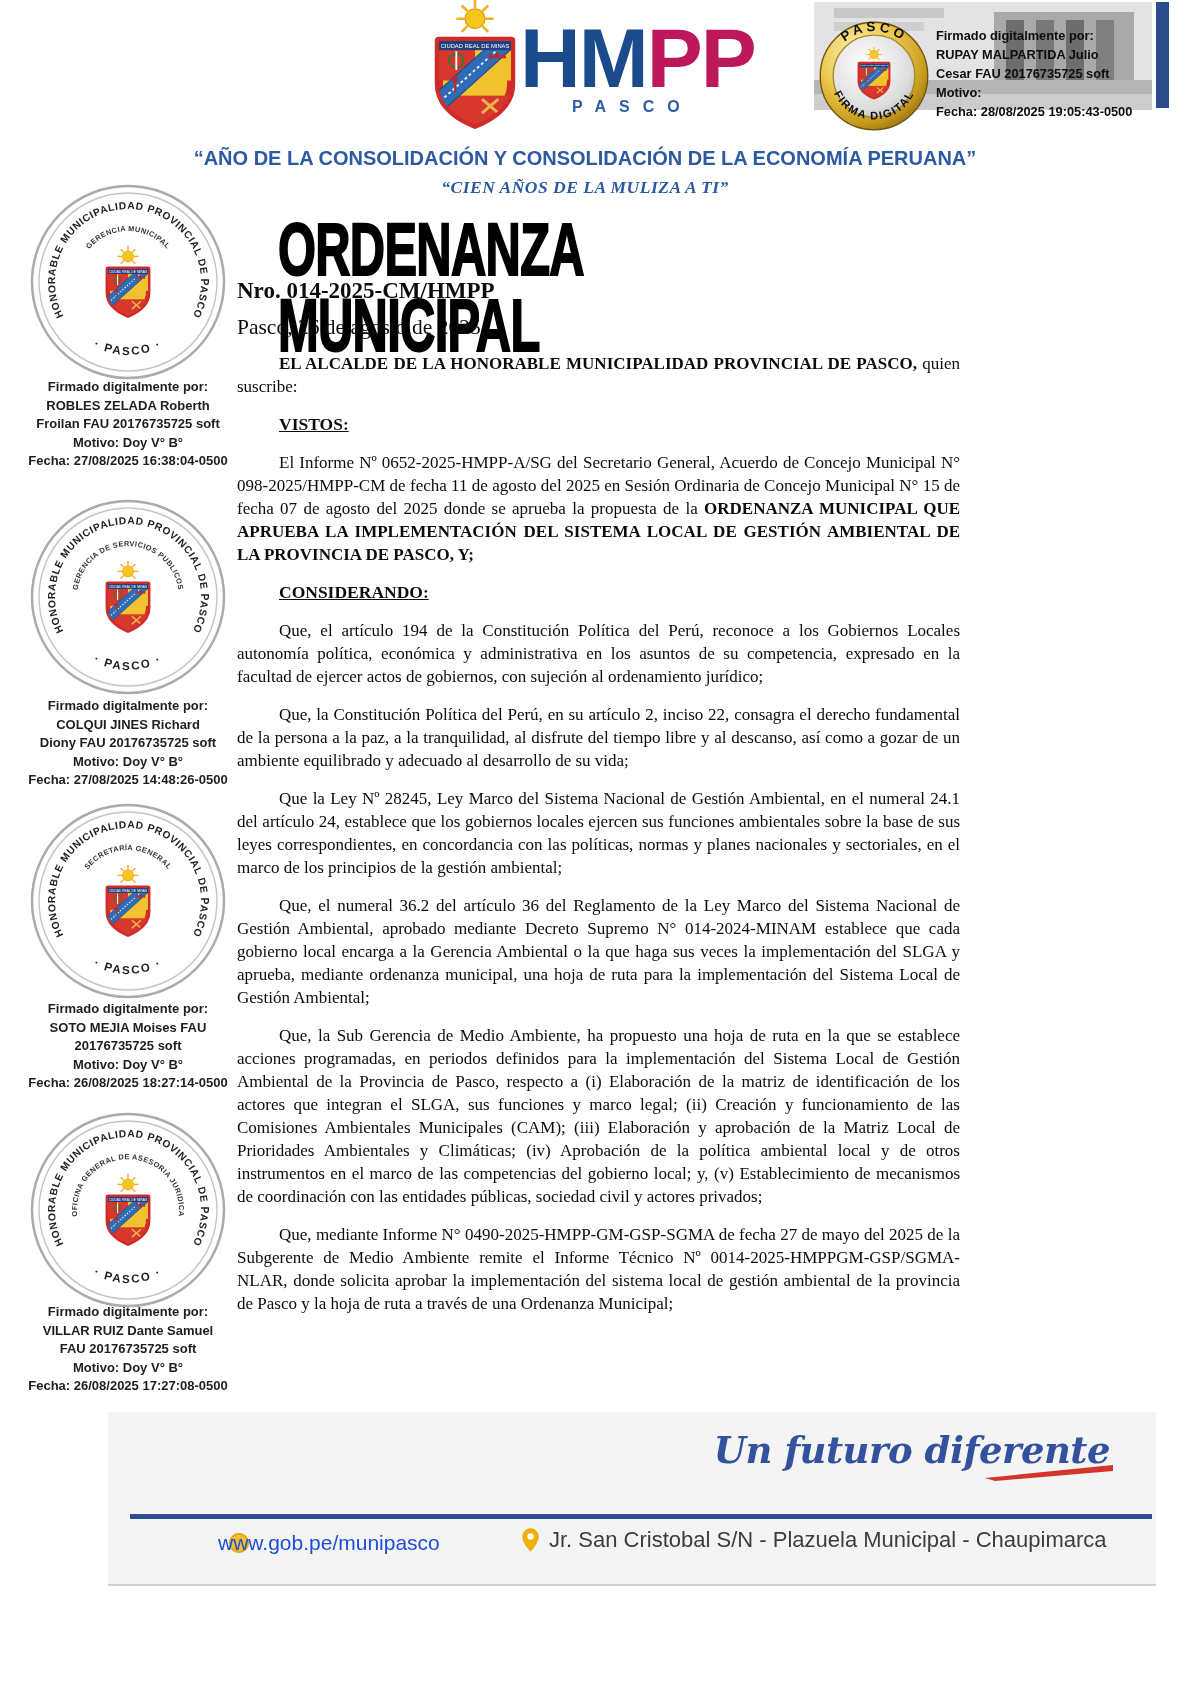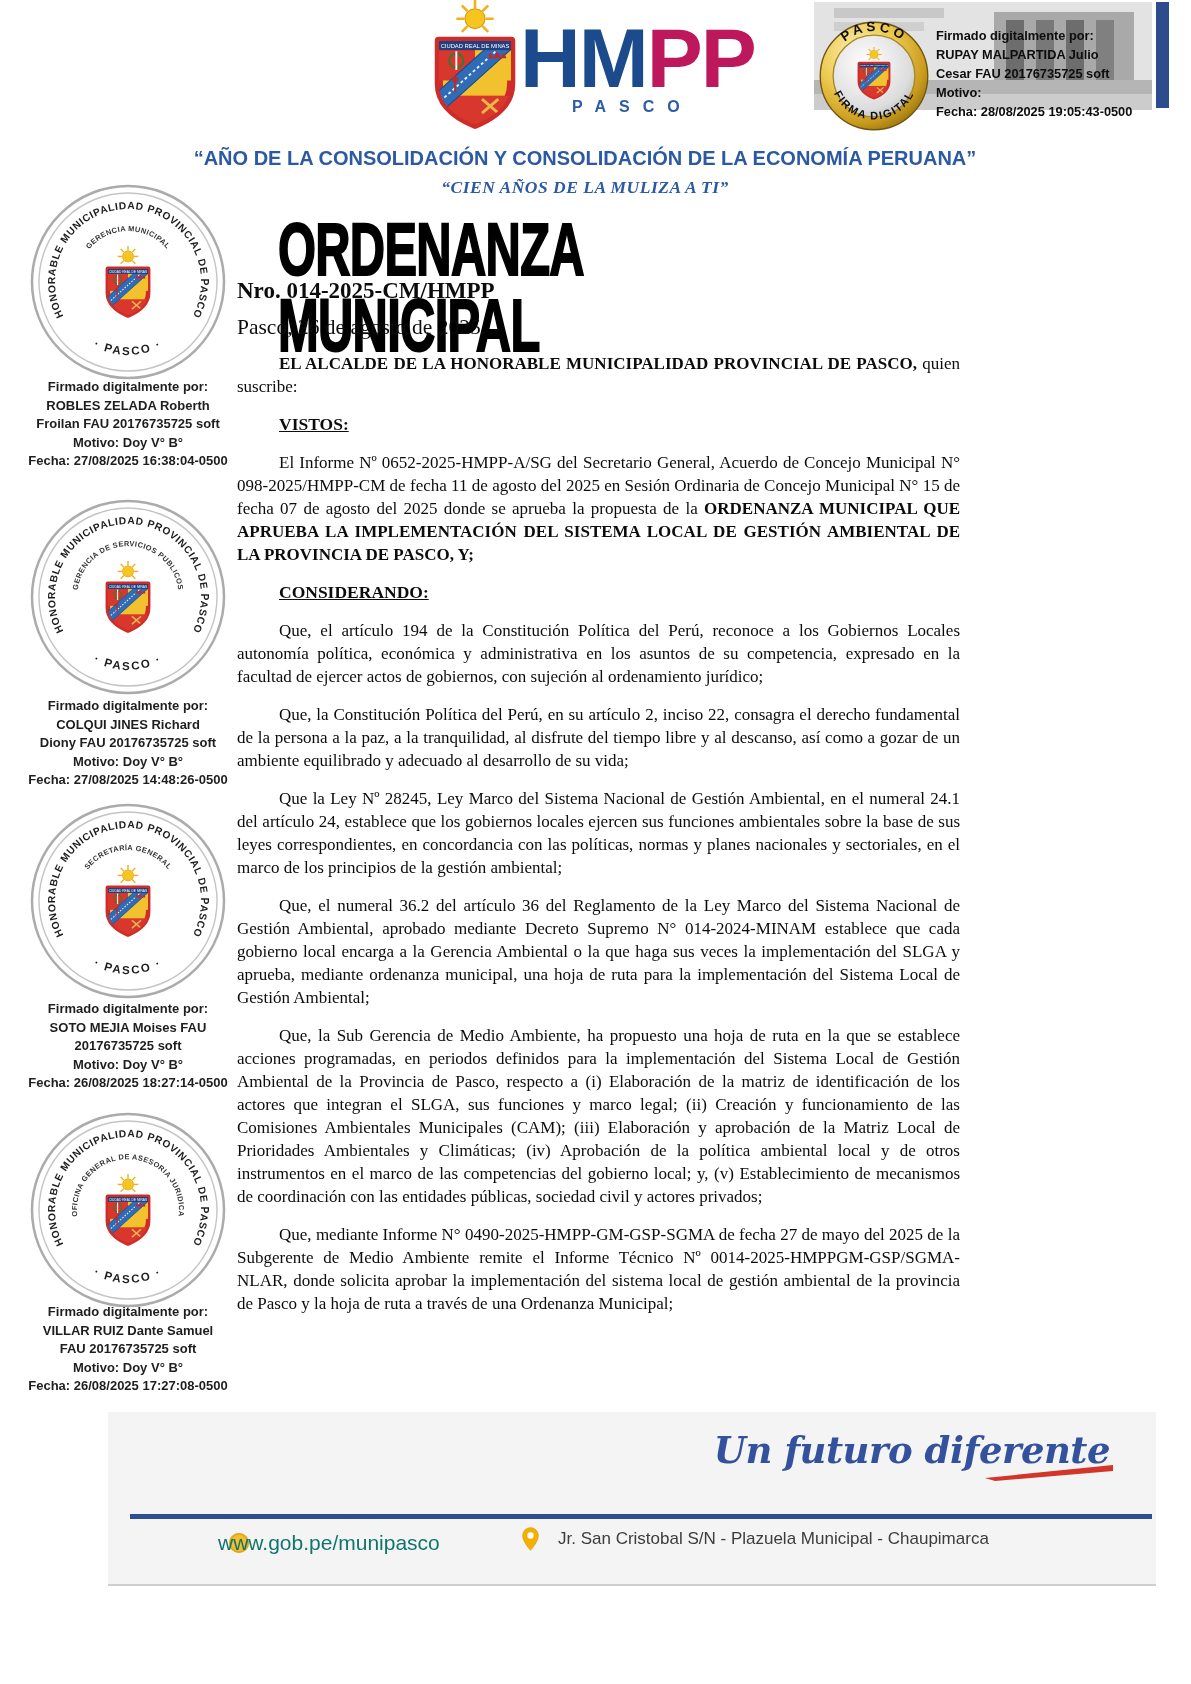--- a/index.html
+++ b/index.html
@@ -56,25 +56,25 @@
 
   
   .gray-band{position:absolute;left:108px;top:1412px;width:1048px;height:172px;
              background:#f4f4f4;border-bottom:2px solid #cfcfcf;}
   .slogan{position:absolute;left:700px;top:1428px;width:410px;text-align:right;
           font-family:"DejaVu Serif",serif;font-style:italic;font-weight:bold;
           font-size:37px;color:#34519d;letter-spacing:-.5px;}
   .swoosh{position:absolute;left:985px;top:1464px;width:128px;height:18px;}
   .navy-line{position:absolute;left:130px;top:1514px;width:1022px;height:5px;background:#2e4f8f;}
   .website{position:absolute;left:218px;top:1531px;font-family:"Liberation Sans",sans-serif;
-           font-size:21px;color:#0f766e;z-index:2;}
+           font-size:21px;color:#1d4ed8;z-index:2;}
   .globe{position:absolute;left:11px;top:2px;width:20px;height:20px;border-radius:50%;
          background:#f6bd2f;box-shadow:inset 0 0 0 2px #e3a81c;z-index:-1;}
-  .address{position:absolute;left:522px;top:1527px;display:flex;align-items:center;gap:19px;
-           font-family:"Liberation Sans",sans-serif;font-size:17px;color:#3c3c3c;}
+  .address{position:absolute;left:522px;top:1527px;display:flex;align-items:center;gap:10px;
+           font-family:"Liberation Sans",sans-serif;font-size:22px;color:#3c3c3c;}
   .pin{width:17px;height:24px;flex:0 0 auto;}
 </style>
 </head>
 <body>
 
 <div class="page">
 
   <svg width="0" height="0" style="position:absolute" aria-hidden="true">
     <defs>
       <radialGradient id="goldg" cx="35%" cy="30%" r="80%">

